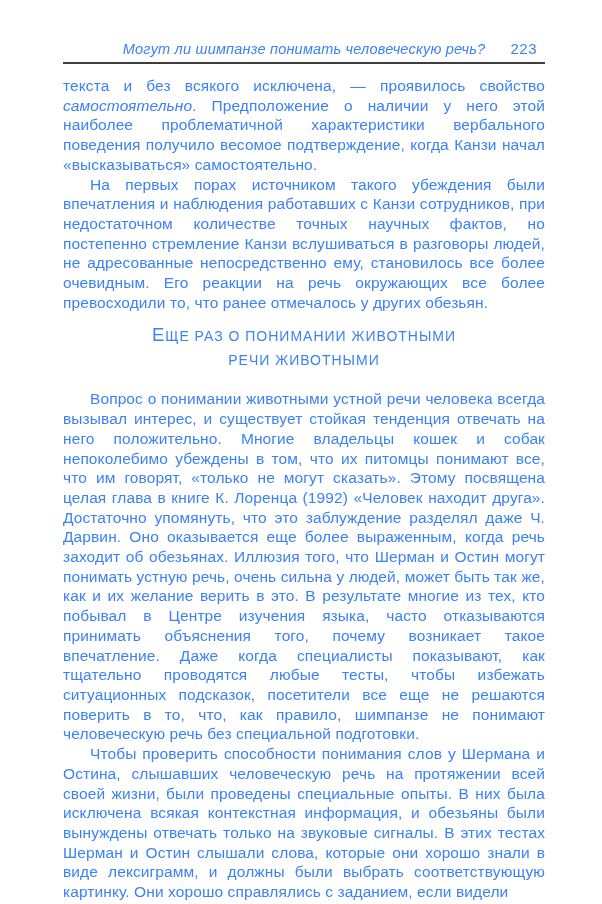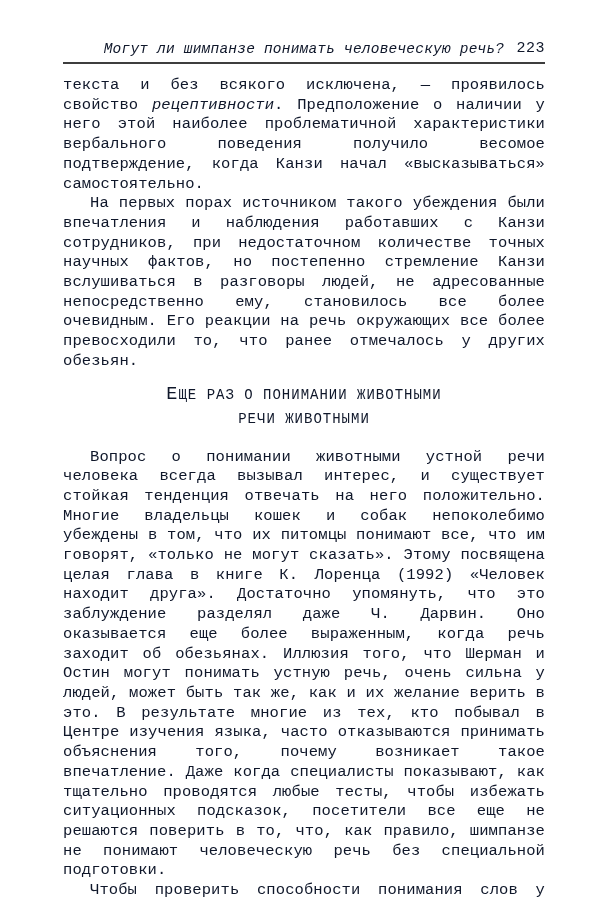--- a/index.html
+++ b/index.html
@@ -2,41 +2,41 @@
 <html lang="ru"><head>
 <meta charset="utf-8">
 <style>
   html, body { margin: 0; padding: 0; background: #ffffff; }
   .page {
     position: relative;
     width: 602px;
     height: 901px;
     background: #ffffff;
     overflow: hidden;
-    font-family: Liberation Mono, monospace;
-    color: #0f172a;
+    font-family: Liberation Sans, sans-serif;
+    color: #3b82f6;
   }
   .column {
     position: absolute;
     left: 63px;
     top: 0;
     width: 482px;
   }
   .running-head {
     position: relative;
     margin-top: 41px;
     text-align: center;
     font-style: italic;
     font-size: 14.5px;
     line-height: 16px;
   }
   .running-title { letter-spacing: 0.2px; }
   .page-num {
     position: absolute;
-    right: 0;
+    right: 8px;
     top: 0;
     font-style: normal;
     font-size: 15px;
     letter-spacing: 0.5px;
   }
   .rule {
     margin-top: 5px;
     height: 0;
     border-bottom: 2px solid #3d3d3d;
   }
@@ -69,21 +69,21 @@
 
     <header class="running-head">
       <span class="running-title">Могут ли шимпанзе понимать человеческую речь?</span>
       <span class="page-num">223</span>
     </header>
 
     <div class="rule"></div>
 
     <main class="body-text">
       <section id="paras-top">
-          <p><span>текста и без всякого исключена, — проявилось свойство </span><em>рецептивности</em><span>. Предположение о наличии у него этой наиболее проблематичной характеристики вербального поведения получило весомое подтверждение, когда Канзи начал «высказываться» самостоятельно.</span></p>
+          <p><span>текста и без всякого исключена, — проявилось свойство </span><em>самостоятельно</em><span>. Предположение о наличии у него этой наиболее проблематичной характеристики вербального поведения получило весомое подтверждение, когда Канзи начал «высказываться» самостоятельно.</span></p>
           <p class="indent"><span>На первых порах источником такого убеждения были впечатления и наблюдения работавших с Канзи сотрудников, при недостаточном количестве точных научных фактов, но постепенно стремление Канзи вслушиваться в разговоры людей, не адресованные непосредственно ему, становилось все более очевидным. Его реакции на речь окружающих все более превосходили то, что ранее отмечалось у других обезьян.</span></p>
         </section>
 
       <h2 class="section-heading">
         <span class="heading-line heading-line-1">ЕЩЕ РАЗ О ПОНИМАНИИ ЖИВОТНЫМИ</span>
         <span class="heading-line heading-line-2">РЕЧИ ЖИВОТНЫМИ</span>
       </h2>
 
       <section id="paras-bottom">
           <p class="indent"><span>Вопрос о понимании животными устной речи человека всегда вызывал интерес, и существует стойкая тенденция отвечать на него положительно. Многие владельцы кошек и собак непоколебимо убеждены в том, что их питомцы понимают все, что им говорят, «только не могут сказать». Этому посвящена целая глава в книге К. Лоренца (1992) «Человек находит друга». Достаточно упомянуть, что это заблуждение разделял даже Ч. Дарвин. Оно оказывается еще более выраженным, когда речь заходит об обезьянах. Иллюзия того, что Шерман и Остин могут понимать устную речь, очень сильна у людей, может быть так же, как и их желание верить в это. В результате многие из тех, кто побывал в Центре изучения языка, часто отказываются принимать объяснения того, почему возникает такое впечатление. Даже когда специалисты показывают, как тщательно проводятся любые тесты, чтобы избежать ситуационных подсказок, посетители все еще не решаются поверить в то, что, как правило, шимпанзе не понимают человеческую речь без специальной подготовки.</span></p>

